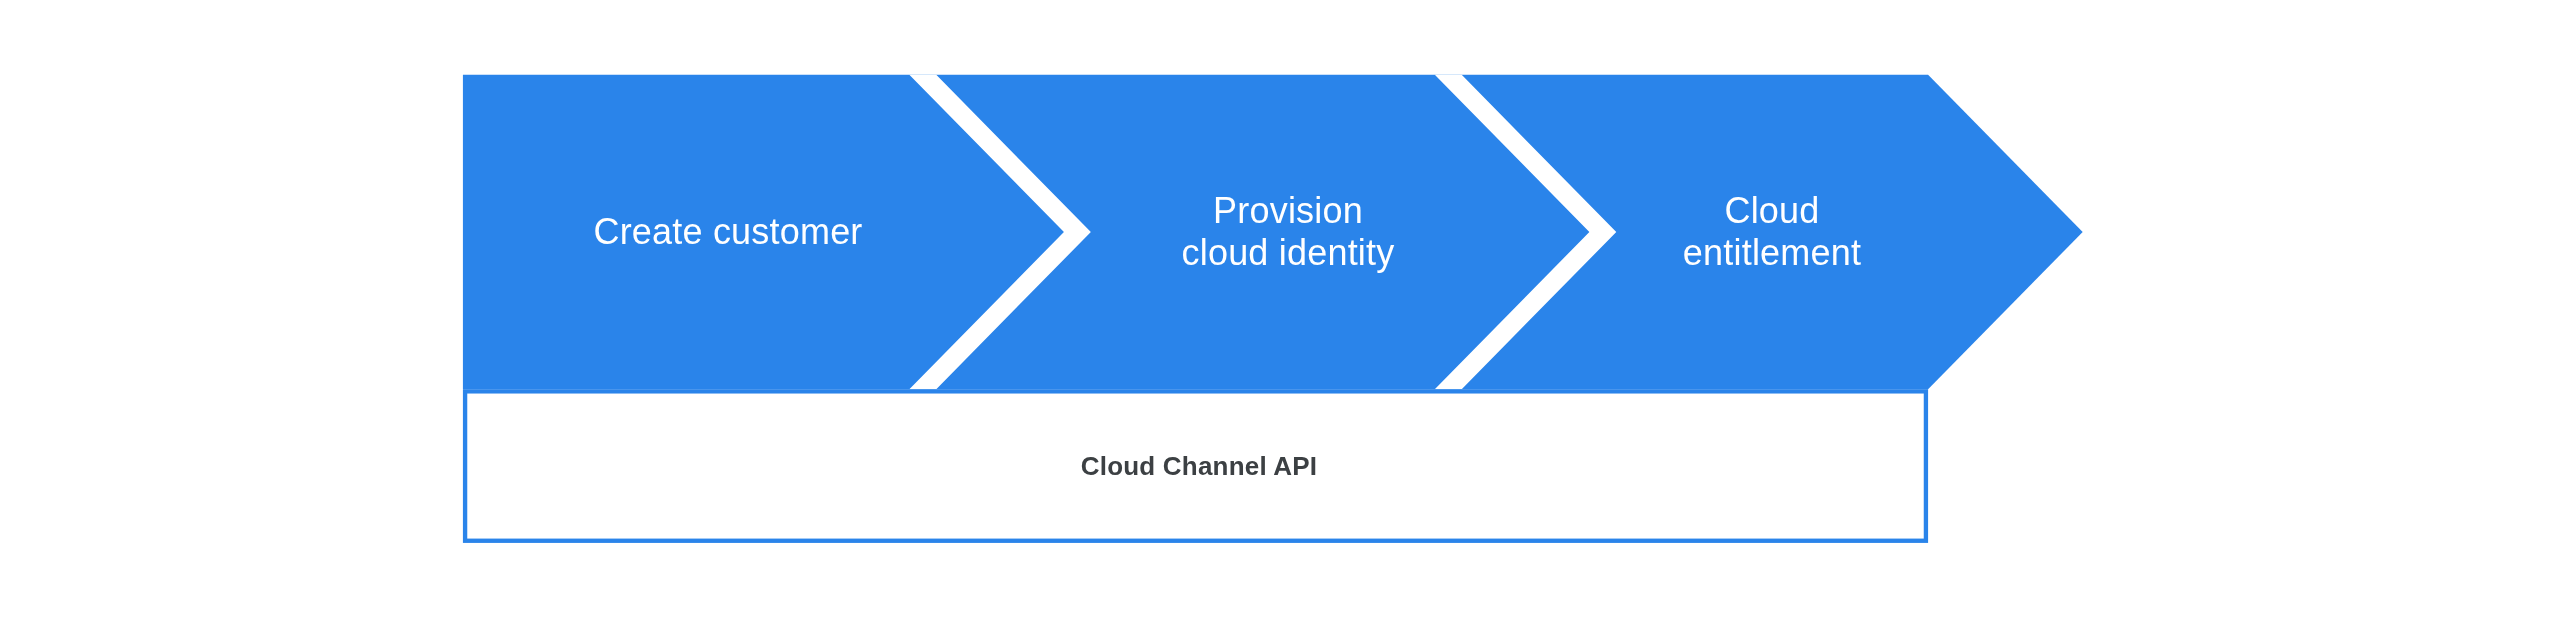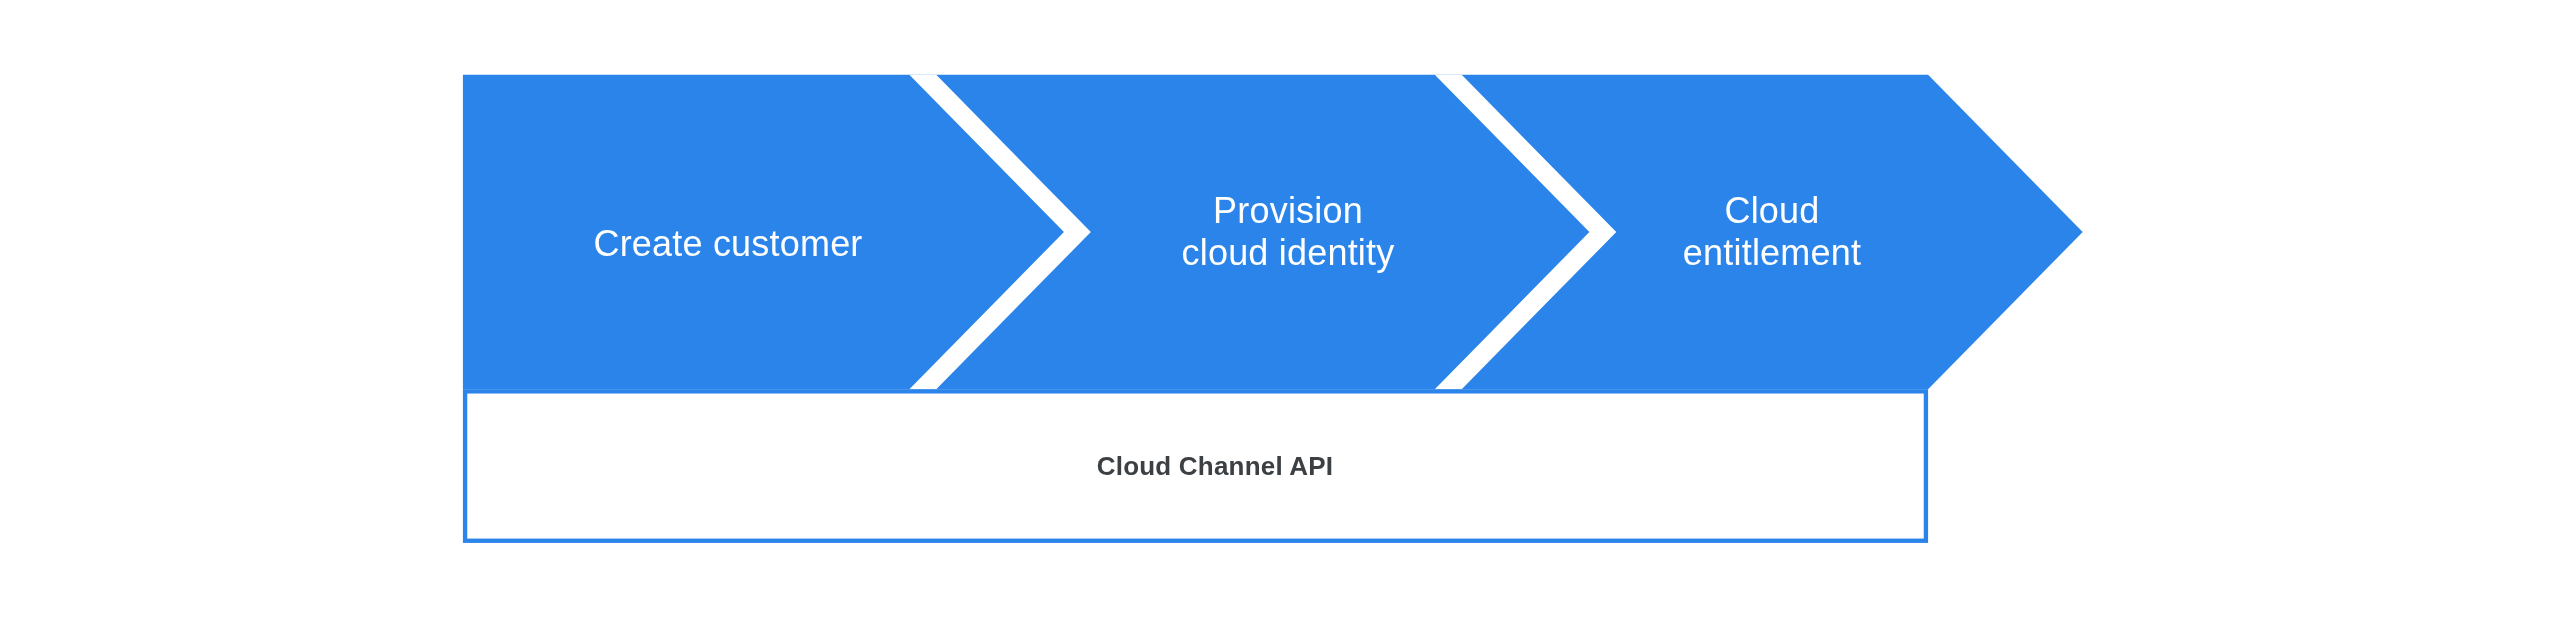--- a/index.html
+++ b/index.html
@@ -44,42 +44,41 @@
     position: absolute;
     text-align: left;
     color: #3c4043;
     font-family: "Liberation Sans", sans-serif;
     font-size: 26px;
     font-weight: 700;
     letter-spacing: 0.2px;
     white-space: nowrap;
     transform: translate(-50%, -50%);
     pointer-events: none;
-    margin-left: 16px;
   }
 </style>
 </head>
 <body>
 
 <div id="canvas">
 
   <svg id="flow-diagram" viewBox="0 0 2966 724" width="2576" height="629" xmlns="http://www.w3.org/2000/svg">
 
     <rect x="0" y="0" width="2966" height="724" fill="#ffffff"></rect>
 
     <path id="banner-shape" d="M 533 86 L 2220 86 L 2398 267 L 2220 448 L 533 448 Z" fill="#2a84ea"></path>
 
     <path id="chevron-sep-1" d="M 1047 86 L 1078 86 L 1256 267 L 1078 448 L 1047 448 L 1225 267 Z" fill="#ffffff"></path>
 
     <path id="chevron-sep-2" d="M 1652 86 L 1683 86 L 1861 267 L 1683 448 L 1652 448 L 1830 267 Z" fill="#ffffff"></path>
 
     <rect id="api-box" x="535.5" y="450.5" width="1682" height="172" fill="#ffffff" stroke="#2a84ea" stroke-width="5"></rect>
   </svg>
 
-  <div class="stage-label" style="left:728px; top:232px;margin-top:12px;">Create customer</div>
+  <div class="stage-label" style="left:728px; top:232px;">Create customer</div>
 
   <div class="stage-label" style="left:1264px; top:232px;margin-left:24px;">Provision
 cloud identity</div>
 
   <div class="stage-label" style="left:1772px; top:232px;">Cloud
 entitlement</div>
 
   <div class="api-label" style="left:1199px; top:466px;">Cloud Channel API</div>
 
 </div>

